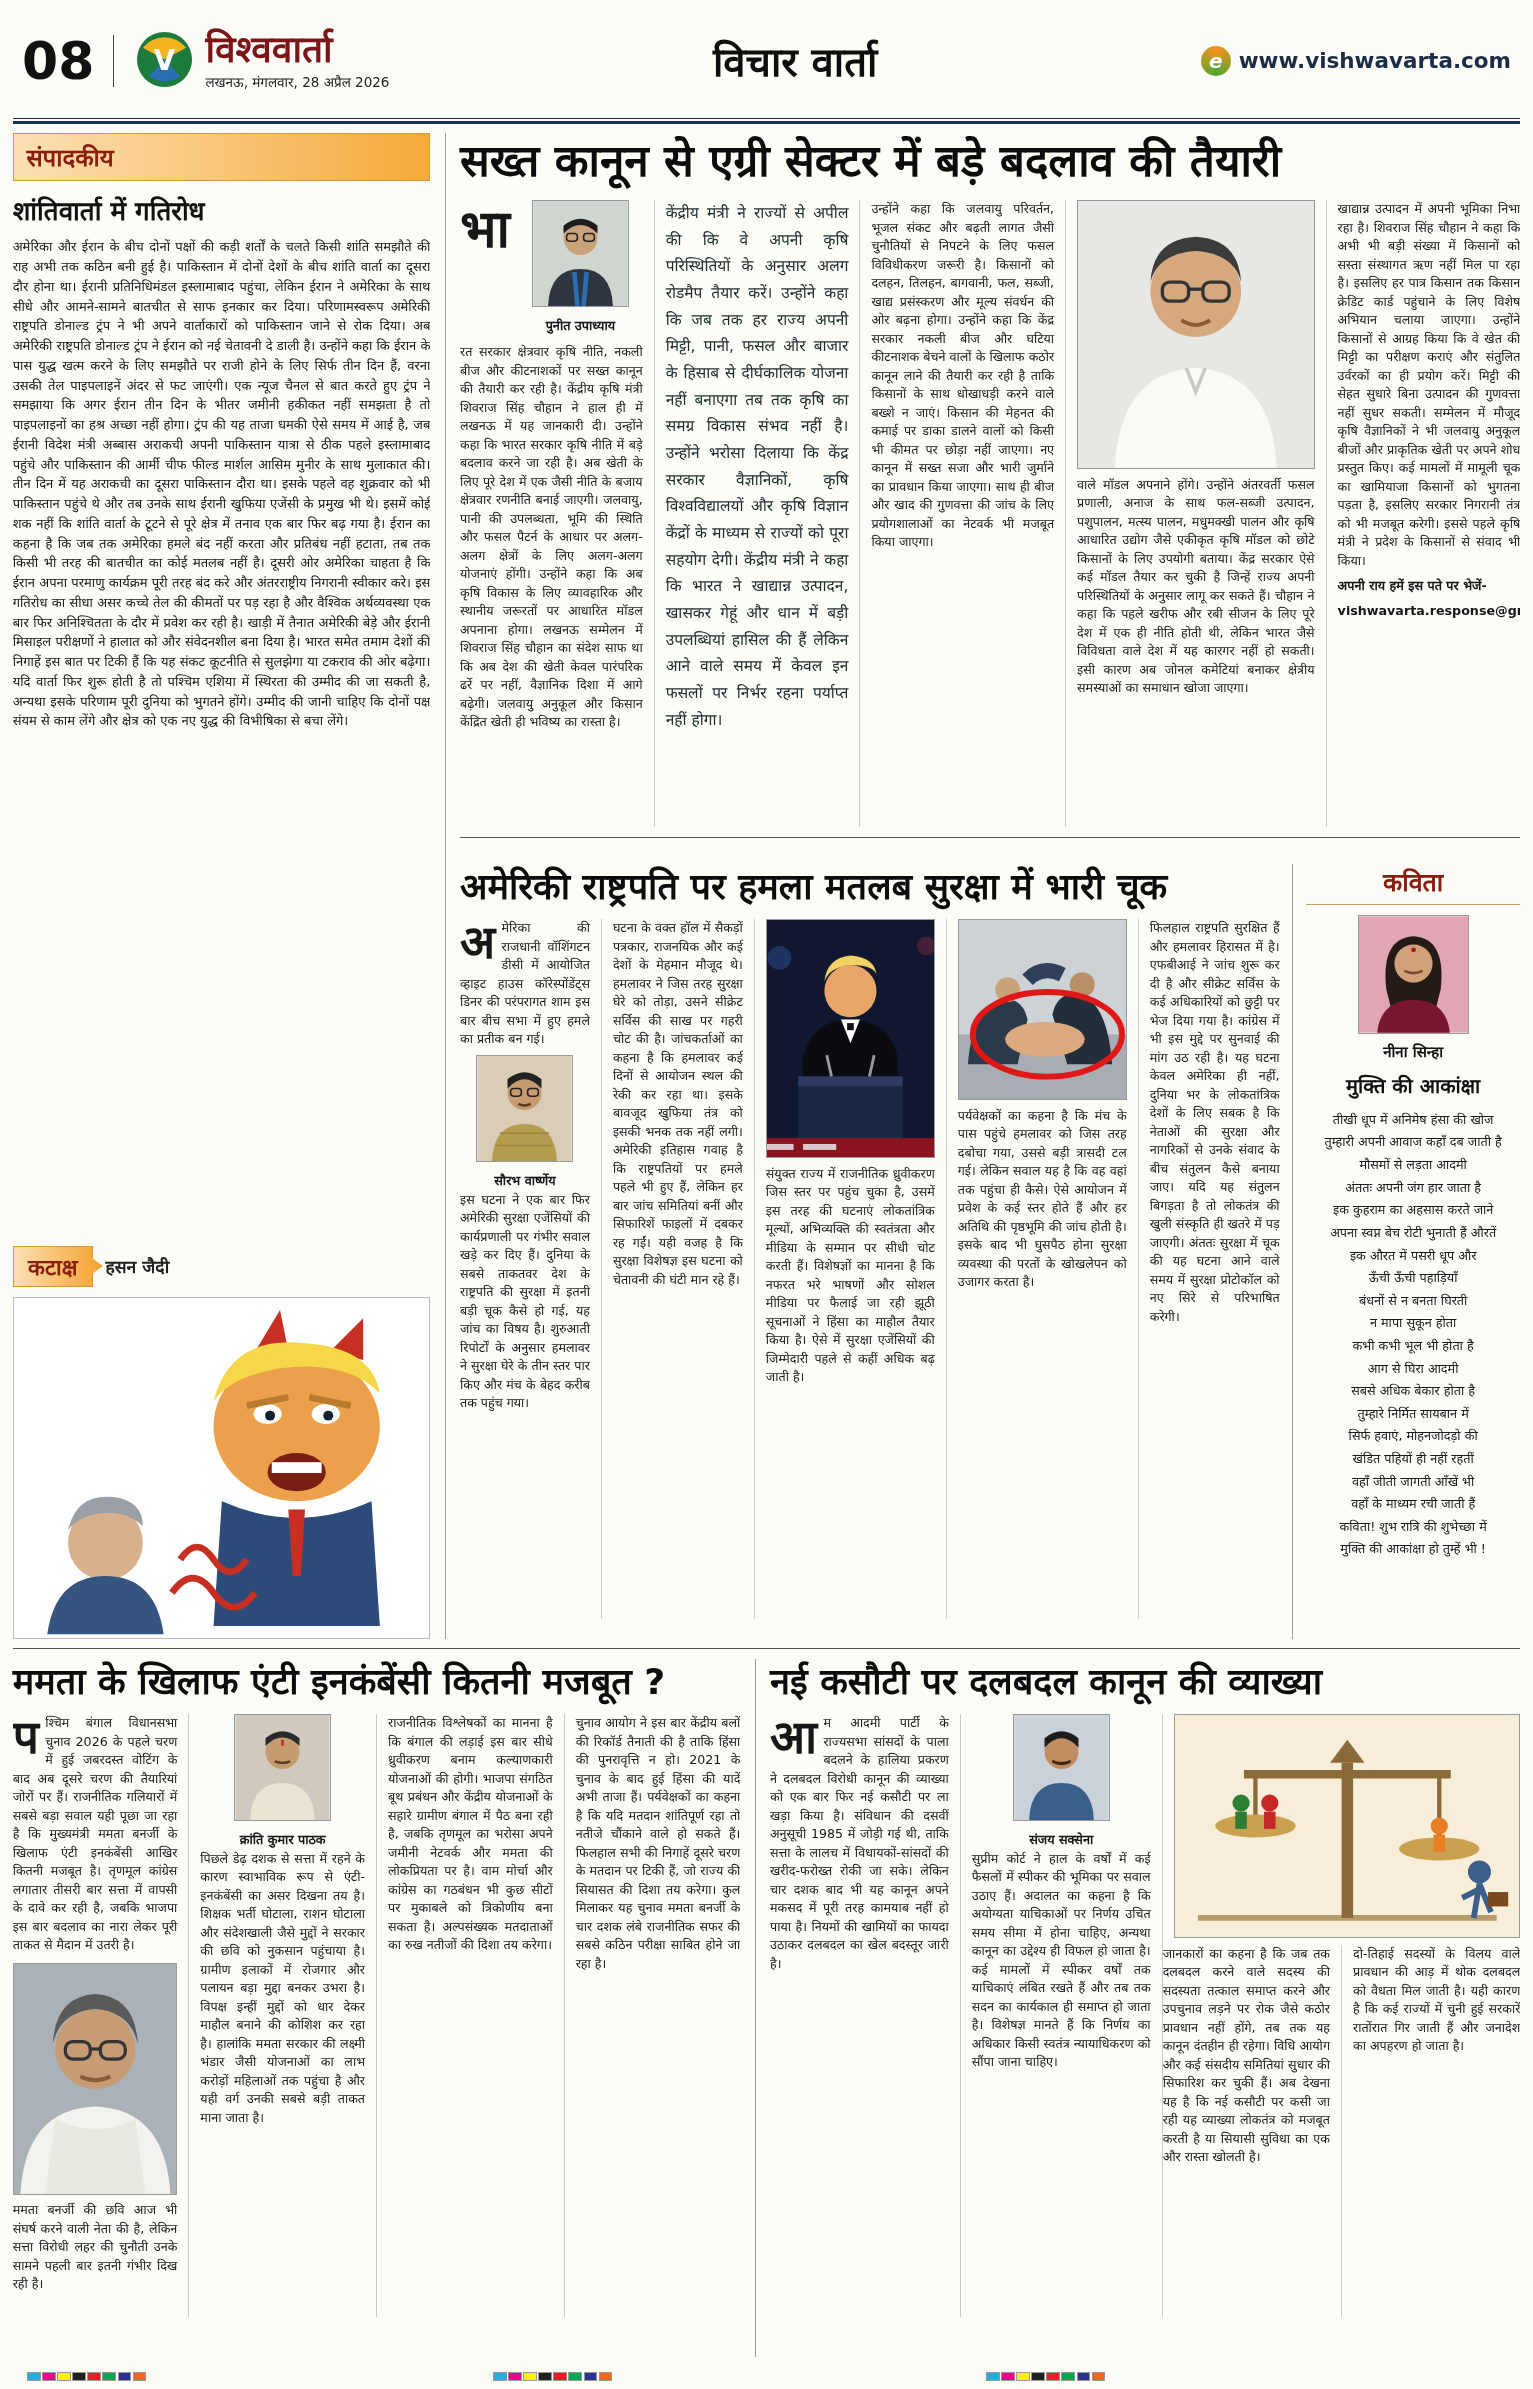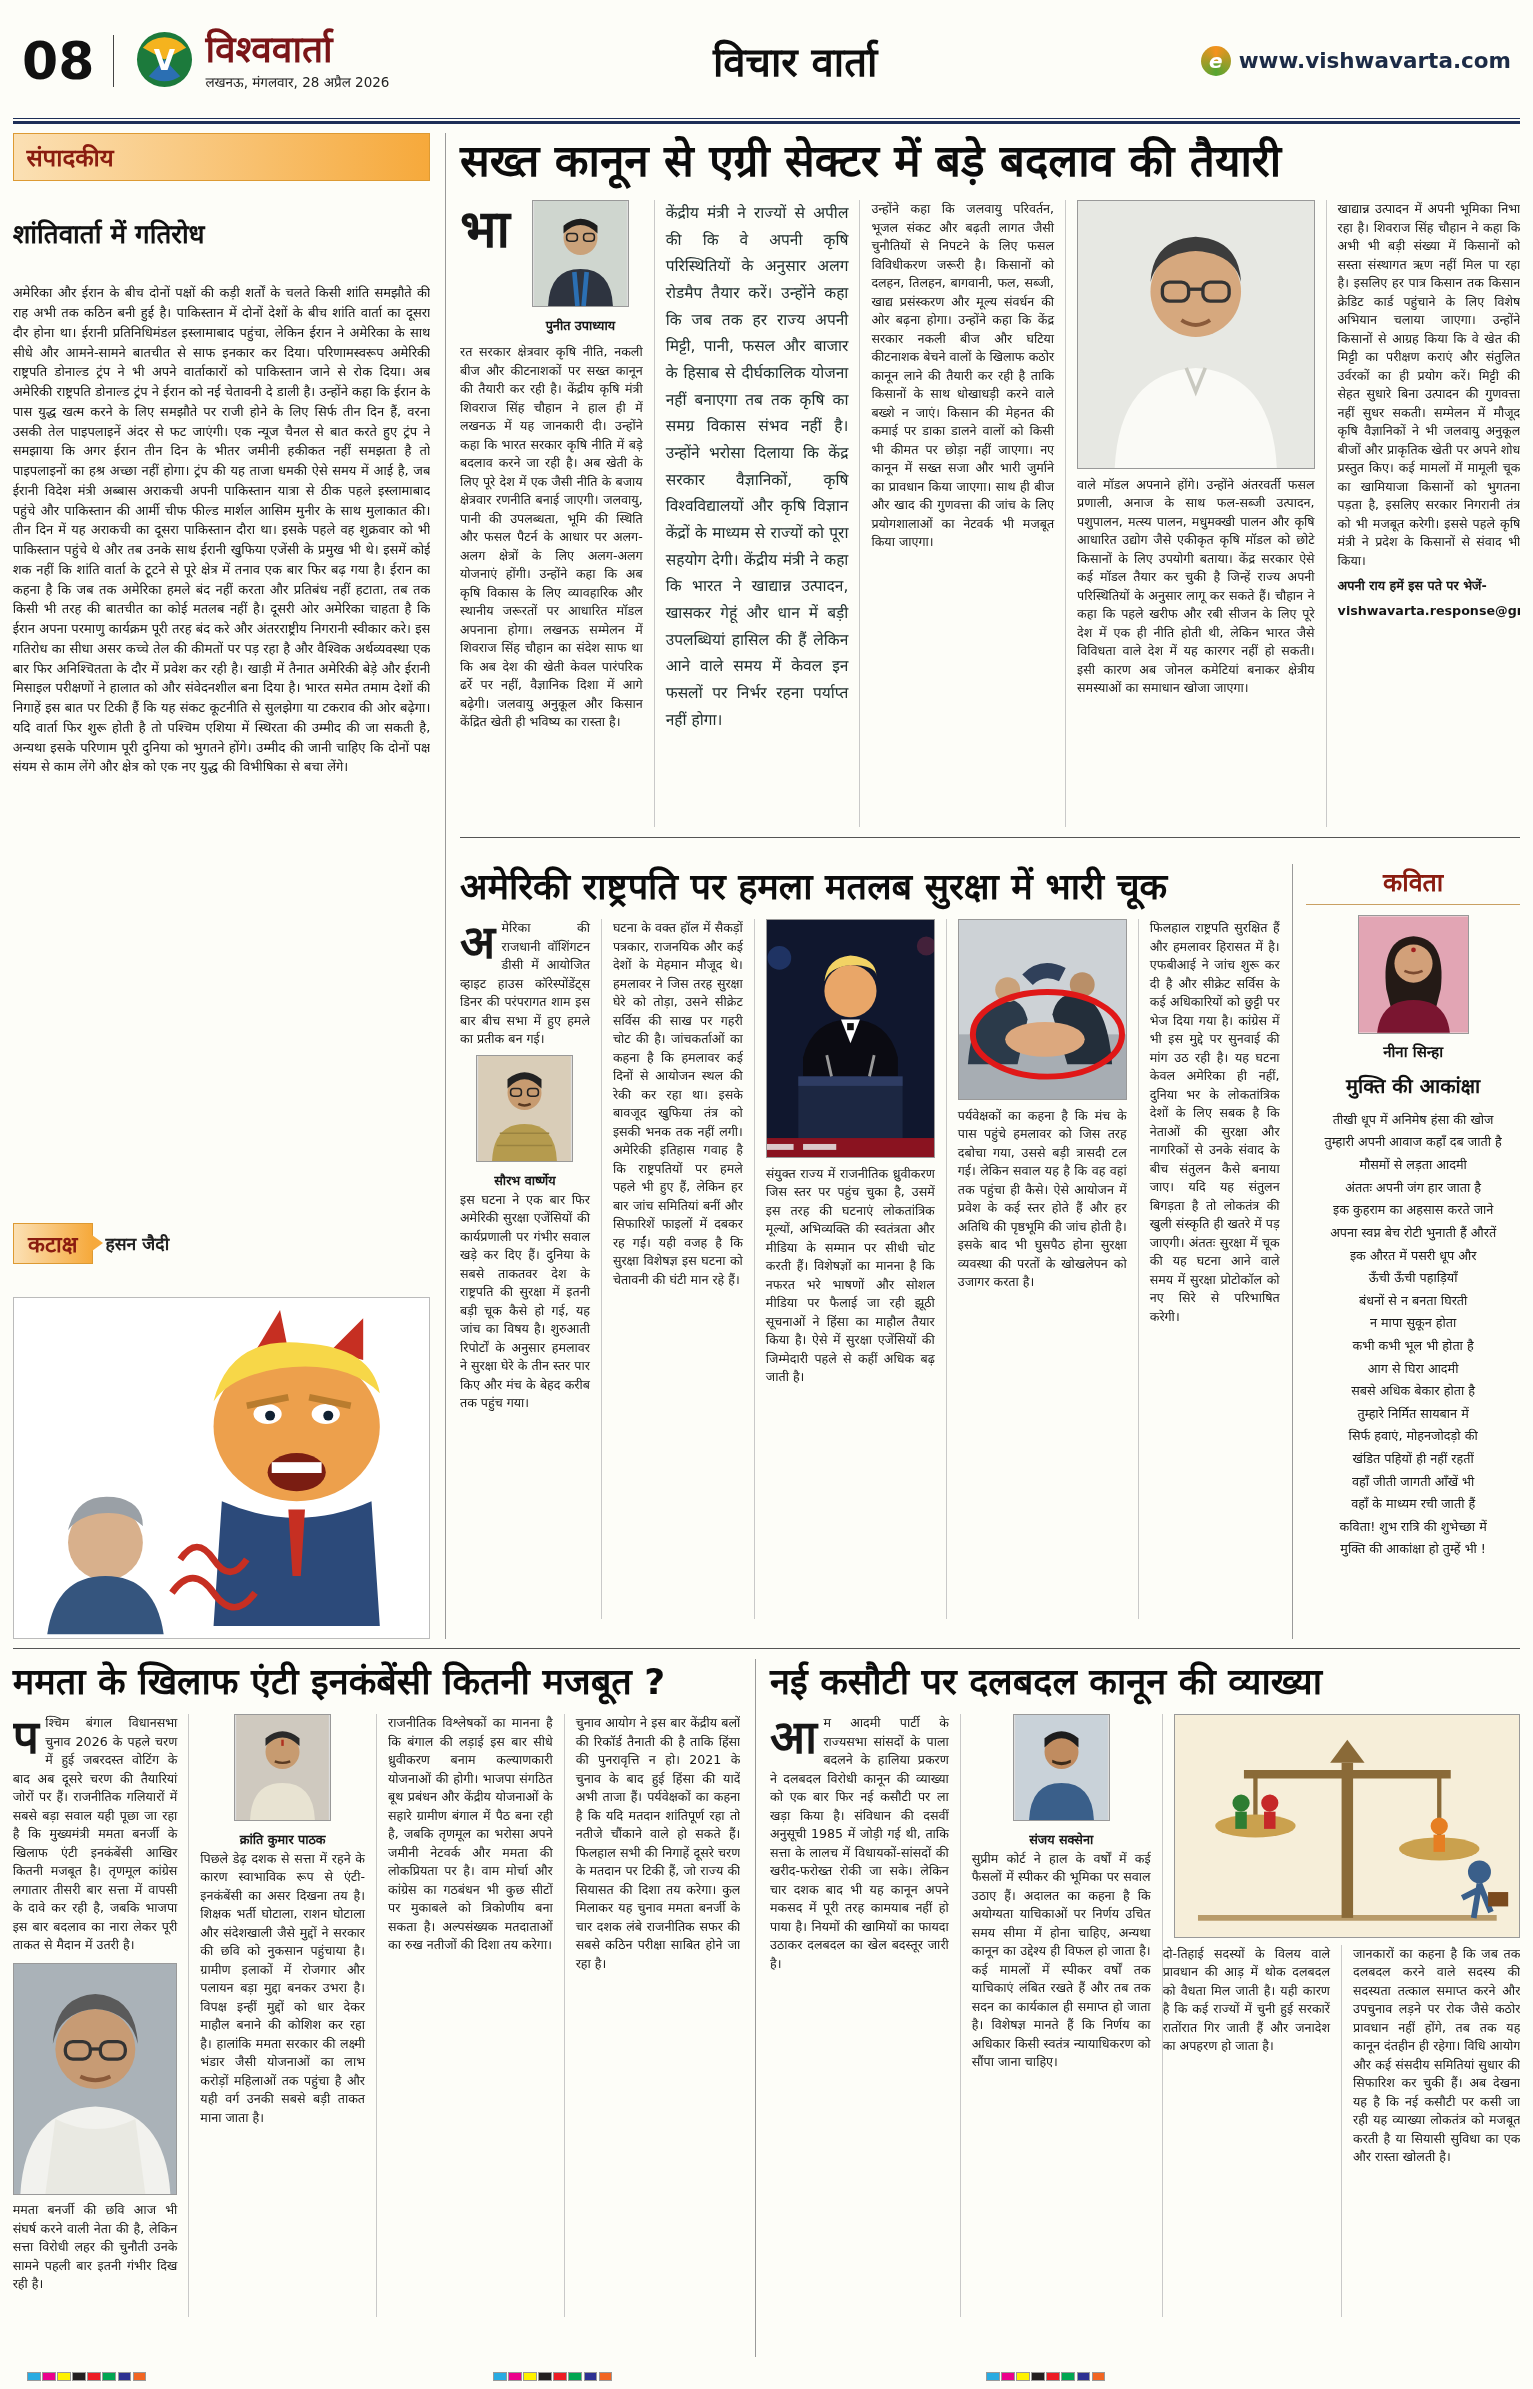--- a/index.html
+++ b/index.html
@@ -13,21 +13,21 @@
   .brand-logo svg { width: 59px; height: 59px; }
   .brand-title { font-size: 37px; font-weight: bold; color: #7a1518; line-height: 1.05; }
   .brand-sub { font-size: 13.5px; color: #222; margin-top: 3.2px; }
   .masthead-center { flex: 1; text-align: center; font-size: 40px; font-weight: bold; color: #0d0d0d; }
   .site { display: flex; align-items: center; gap: 8px; font-size: 21.5px; font-weight: bold; color: #1c2b46; }
   .site-logo { width: 30px; height: 30px; border-radius: 50%; background: conic-gradient(#f6921e, #56a531, #f6921e); color: #fff; display: grid; place-items: center; font-size: 20px; font-style: italic; font-weight: bold; }
   .header-rule { margin: 0 12.7px; height: 5.6px; border-top: 0.8px solid #1d2e57; border-bottom: 3.2px solid #1d2e57; }
 
   
   .top-zone { display: flex; padding: 9.5px 12.7px 0; height: 1515px; }
-  .left-col { width: 433px; flex: none; border-right: 0.8px solid #9a9a9a; padding-right: 14.3px; display: flex; flex-direction: column; gap: 23px; }
+  .left-col { width: 433px; flex: none; border-right: 0.8px solid #9a9a9a; padding-right: 14.3px; display: flex; flex-direction: column; }
   .main-zone { flex: 1; min-width: 0; padding-left: 14.3px; display: flex; flex-direction: column; }
 
   
   .section-bar { background: linear-gradient(90deg, #fbe0b4, #f6a93b); border: 0.8px solid #dd9a33; color: #8a1c10; font-weight: bold; font-size: 24px; padding: 6.4px 12.7px; }
   .edit-title { font-size: 26px; font-weight: bold; margin: 11px 0 9.5px; }
   .edit-body { flex: 1; overflow: hidden; font-size: 13px; line-height: 1.52; text-align: justify; color: #161616; }
   .cartoon-head { display: flex; align-items: center; gap: 12.7px; margin-top: 11px; }
   .cartoon-label { position: relative; background: linear-gradient(90deg, #fbe0b4, #f6a93b); border: 0.8px solid #dd9a33; color: #8a1c10; font-weight: bold; font-size: 22px; padding: 4.8px 14.3px; }
   .cartoon-label::after { content: ""; position: absolute; right: -11px; top: 50%; transform: translateY(-50%); border-left: 11px solid #f6a93b; border-top: 8.7px solid transparent; border-bottom: 8.7px solid transparent; }
   .cartoon-artist { font-size: 17.5px; font-weight: bold; color: #222; }
@@ -407,24 +407,24 @@
                 <rect x="31" y="35" width="4" height="6" fill="#c62828"></rect>
               <circle cx="92" cy="40" r="3" fill="#e67e22"></circle>
                 <rect x="90" y="43" width="4" height="6" fill="#e67e22"></rect>
               <circle cx="106" cy="56" r="4" fill="#3a5f8a"></circle>
               <path d="M106 60 L104 72 M106 60 L110 70 M106 62 L100 65" stroke="#3a5f8a" stroke-width="2" fill="none"></path>
               <rect x="109" y="63" width="7" height="5" fill="#7a4a1e"></rect>
             </svg>
           </div>
           <div class="def-right-cols">
             <div class="col">
+              <p>जानकारों का कहना है कि जब तक दलबदल करने वाले सदस्य की सदस्यता तत्काल समाप्त करने और उपचुनाव लड़ने पर रोक जैसे कठोर प्रावधान नहीं होंगे, तब तक यह कानून दंतहीन ही रहेगा। विधि आयोग और कई संसदीय समितियां सुधार की सिफारिश कर चुकी हैं। अब देखना यह है कि नई कसौटी पर कसी जा रही यह व्याख्या लोकतंत्र को मजबूत करती है या सियासी सुविधा का एक और रास्ता खोलती है।</p>
+            </div>
+            <div class="col">
               <p>दो-तिहाई सदस्यों के विलय वाले प्रावधान की आड़ में थोक दलबदल को वैधता मिल जाती है। यही कारण है कि कई राज्यों में चुनी हुई सरकारें रातोंरात गिर जाती हैं और जनादेश का अपहरण हो जाता है।</p>
-            </div>
-            <div class="col">
-              <p>जानकारों का कहना है कि जब तक दलबदल करने वाले सदस्य की सदस्यता तत्काल समाप्त करने और उपचुनाव लड़ने पर रोक जैसे कठोर प्रावधान नहीं होंगे, तब तक यह कानून दंतहीन ही रहेगा। विधि आयोग और कई संसदीय समितियां सुधार की सिफारिश कर चुकी हैं। अब देखना यह है कि नई कसौटी पर कसी जा रही यह व्याख्या लोकतंत्र को मजबूत करती है या सियासी सुविधा का एक और रास्ता खोलती है।</p>
             </div>
           </div>
         </div>
       </div>
     </article>
   </section>
 
   <div class="marks" style="left:27px">
     <span class="m1"></span>
       <span class="m2"></span>

